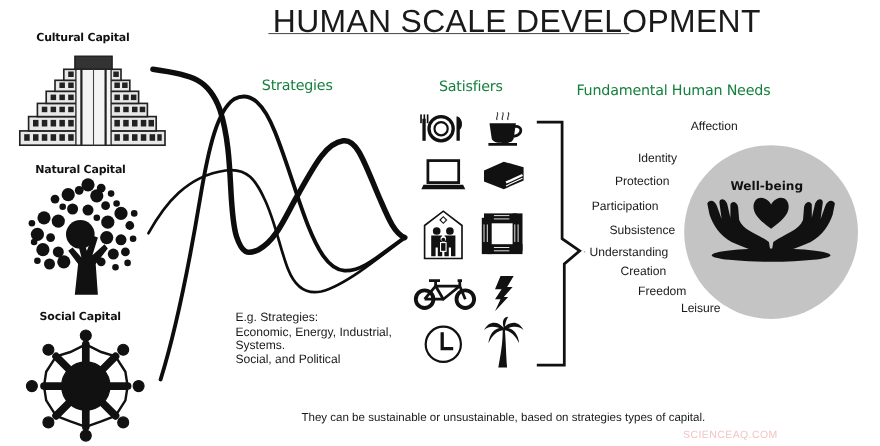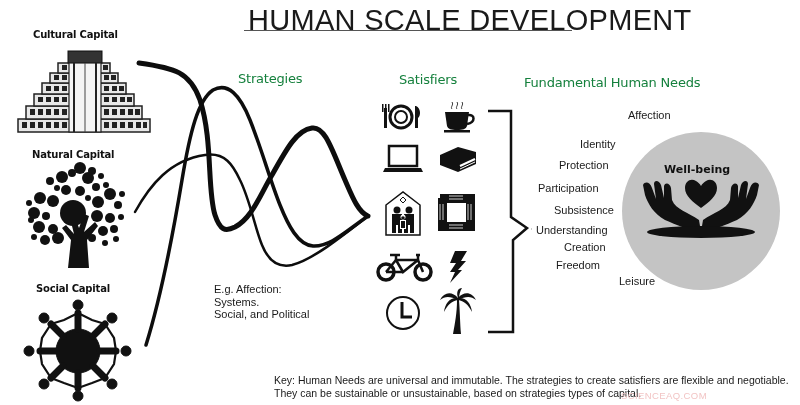--- a/index.html
+++ b/index.html
@@ -272,35 +272,35 @@
 
 <div class="abs cap-label" style="left:33px; top:29px;">Cultural Capital</div>
 <div class="abs cap-label" style="left:32px; top:149px;">Natural Capital</div>
 <div class="abs cap-label" style="left:36px; top:283px;">Social Capital</div>
 
 <div class="abs col-head" style="left:238px; top:71px;">Strategies</div>
 <div class="abs col-head" style="left:399px; top:72px;">Satisfiers</div>
 <div class="abs col-head" style="left:524px; top:75px;">Fundamental Human Needs</div>
 
 <div class="abs eg">
-  <div>E.g. Affection:</div>
+  <div>E.g. Strategies:</div>
+  <div>Economic, Energy, Industrial,</div>
   <div>Systems.</div>
   <div>Social, and Political</div>
 </div>
 
 <div class="abs need" style="left:628px; top:109px;">Affection</div>
 <div class="abs need" style="left:580px; top:138px;">Identity</div>
 <div class="abs need" style="left:559px; top:159px;">Protection</div>
 <div class="abs need" style="left:538px; top:182px;">Participation</div>
 <div class="abs need" style="left:554px; top:204px;">Subsistence</div>
 <div class="abs need" style="left:536px; top:224px;">Understanding</div>
 <div class="abs need" style="left:564px; top:241px;">Creation</div>
-<div class="abs need" style="left:556px; top:259px;">Freedom</div>
+<div class="abs need" style="left:580px; top:259px;">Freedom</div>
 <div class="abs need" style="left:619px; top:275px;">Leisure</div>
 
 <div class="abs wellbeing">Well-being</div>
 
 <div class="abs key">
-  <div>Key: Human Needs are universal and immutable. The strategies to create satisfiers are flexible and negotiable.</div>
   <div>They can be sustainable or unsustainable, based on strategies types of capital.</div>
 </div>
 
 <div class="abs watermark">SCIENCEAQ.COM</div>
 
 </body></html>

